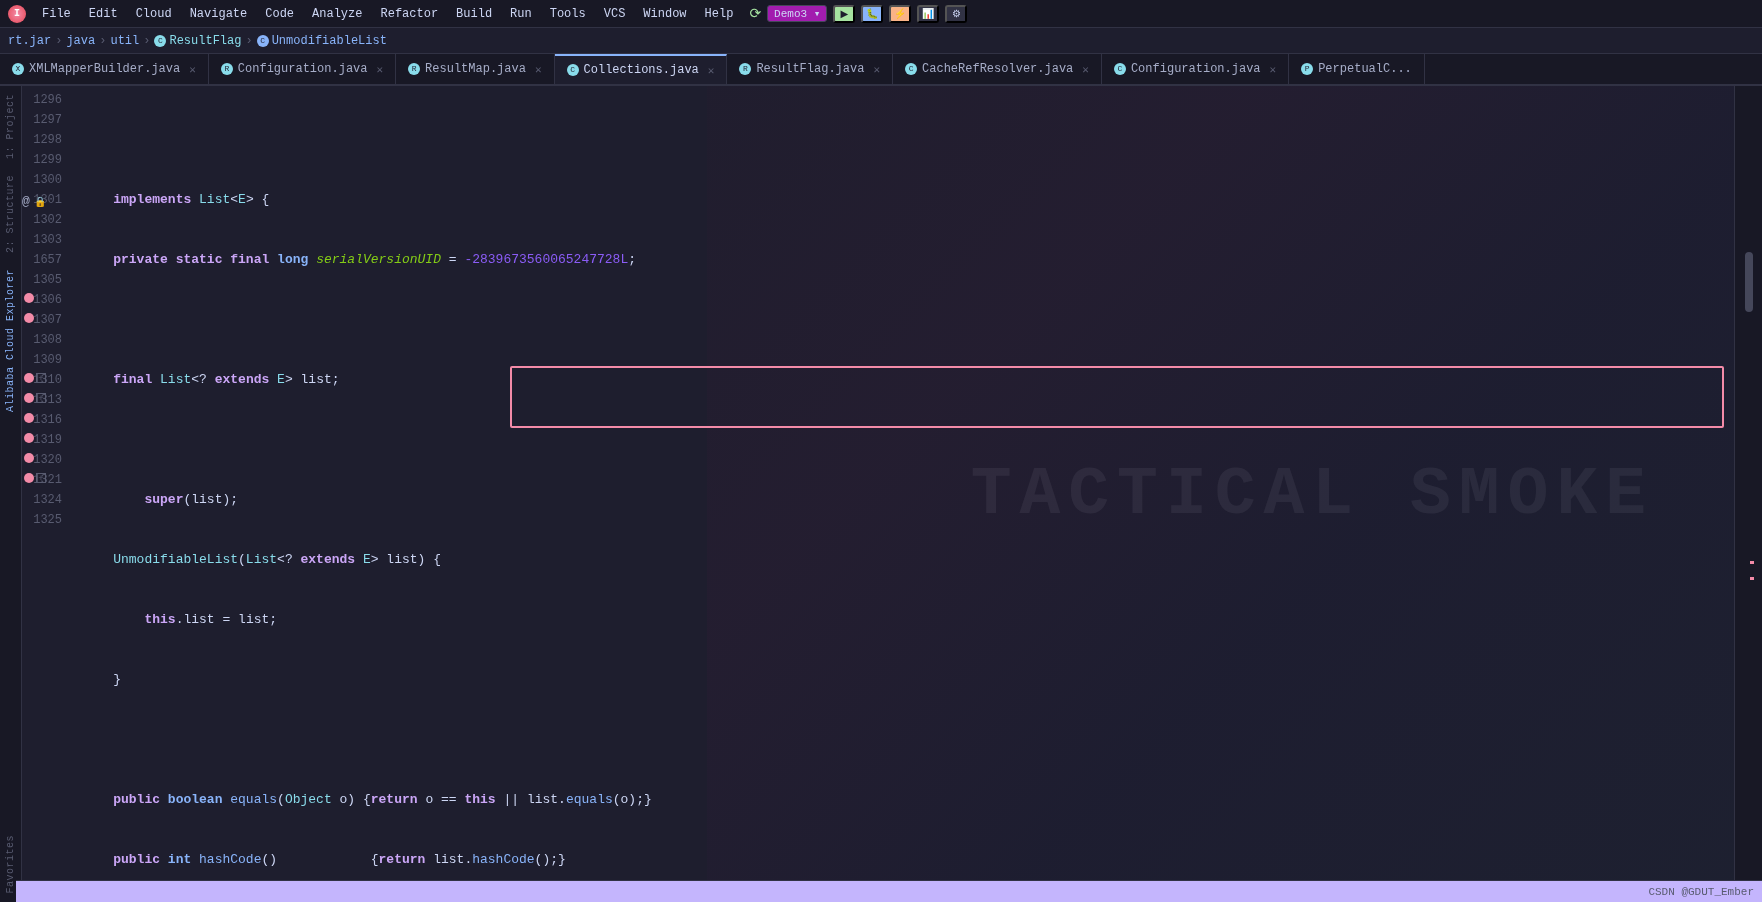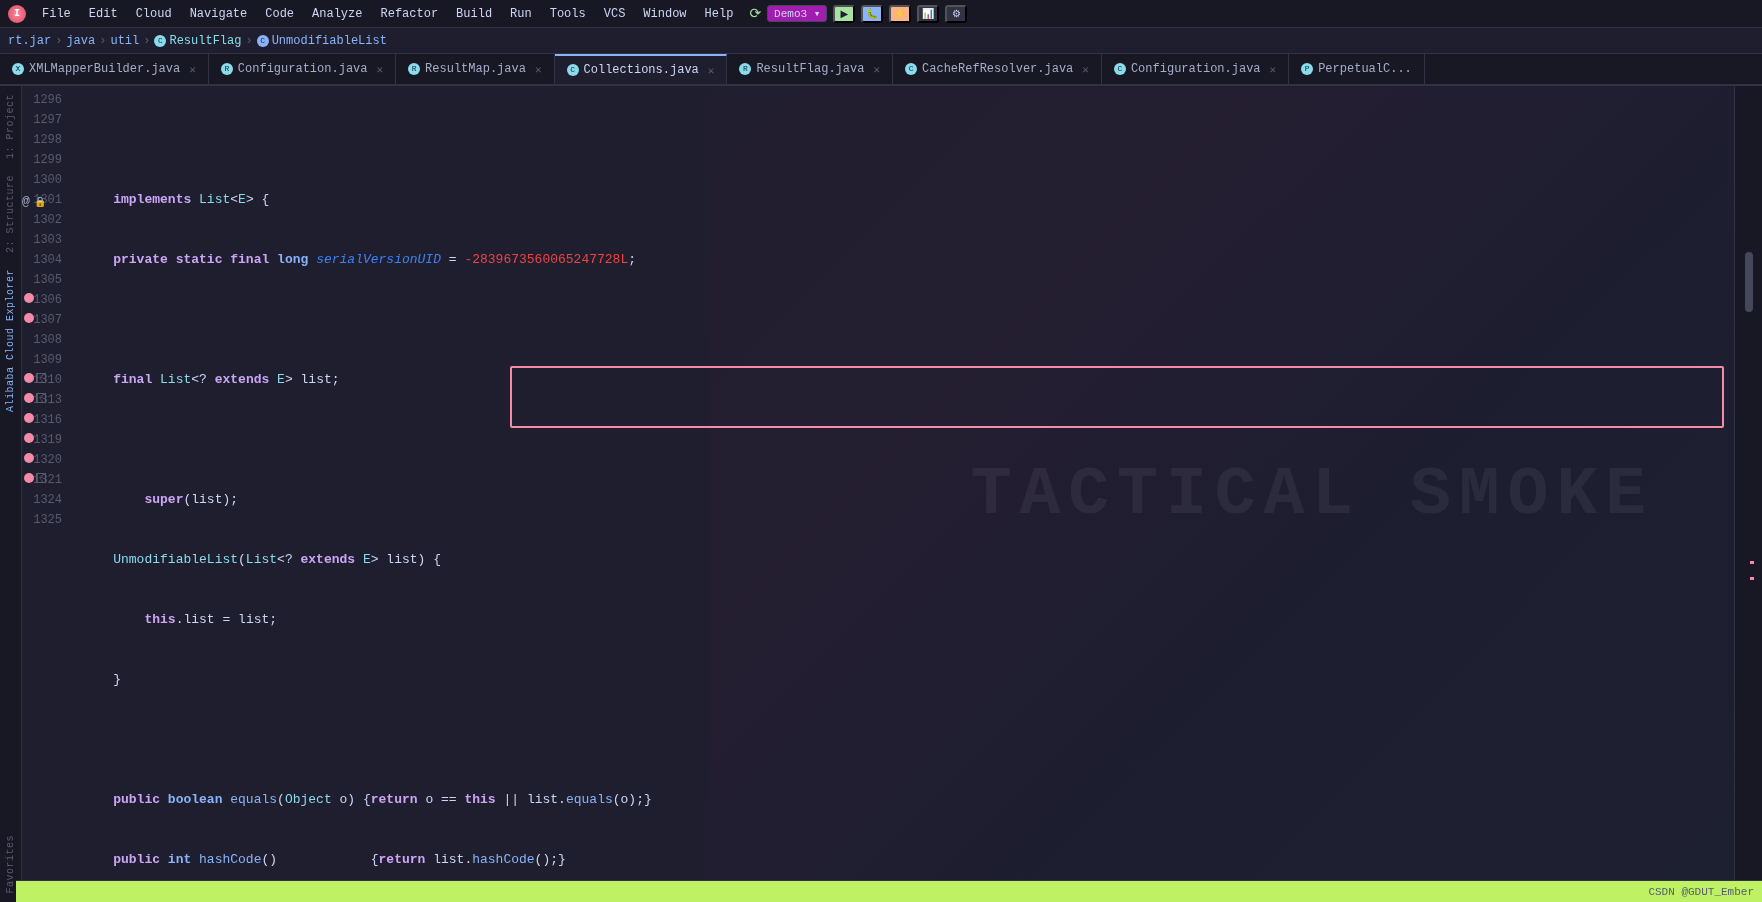--- a/index.html
+++ b/index.html
@@ -169,22 +169,22 @@
       white-space: pre;
       font-size: 13px;
       position: relative;
     }
 
     
     .kw { color: #cba6f7; font-weight: bold; } 
     .kw2 { color: #89b4fa; font-weight: bold; } 
     .type { color: #89dceb; }
     .method { color: #89b4fa; }
-    .param { color: #3b82f6; font-style: italic; font-family: Liberation Mono, monospace; }
-    .num { color: #ef4444; }
+    .param { color: #84cc16; font-style: italic; font-family: Liberation Mono, monospace; }
+    .num { color: #8b5cf6; }
     .op { color: #cdd6f4; }
     .plain { color: #cdd6f4; }
 
     .line {
       display: block;
       height: 20px;
       line-height: 20px;
       white-space: pre;
       position: relative;
     }
@@ -219,21 +219,21 @@
       align-items: center;
       padding-top: 4px;
       gap: 4px;
     }
 
     
     #status-bar {
       position: absolute;
       bottom: 0; left: 16px; right: 0;
       height: 22px;
-      background: #bef264;
+      background: #c4b5fd;
       border-top: 1px solid #313244;
       display: flex;
       align-items: center;
       padding: 0 8px;
       font-size: 11px;
       color: #585b70;
       gap: 12px;
       z-index: 10;
     }
     .status-right {
@@ -386,21 +386,21 @@
         <div class="gutter-line">1298</div>
         <div class="gutter-line">1299</div>
         <div class="gutter-line">1300</div>
         <div class="gutter-line" style="position:relative;">
           <span style="position:absolute;left:0px;top:2px;font-size:13px;color:#a6adc8;">@</span>
           <span style="position:absolute;left:12px;top:3px;font-size:10px;color:#585b70;">🔒</span>
           1301
         </div>
         <div class="gutter-line">1302</div>
         <div class="gutter-line">1303</div>
-        <div class="gutter-line">1304</div>
+        <div class="gutter-line">1657</div>
         <div class="gutter-line">1305</div>
         <div class="gutter-line" style="position:relative;">
           <span style="position:absolute;left:2px;top:3px;width:10px;height:10px;background:#f38ba8;border-radius:50%;display:inline-block;"></span>
           1306
         </div>
         <div class="gutter-line" style="position:relative;">
           <span style="position:absolute;left:2px;top:3px;width:10px;height:10px;background:#f38ba8;border-radius:50%;display:inline-block;"></span>
           1307
         </div>
         <div class="gutter-line">1308</div>

